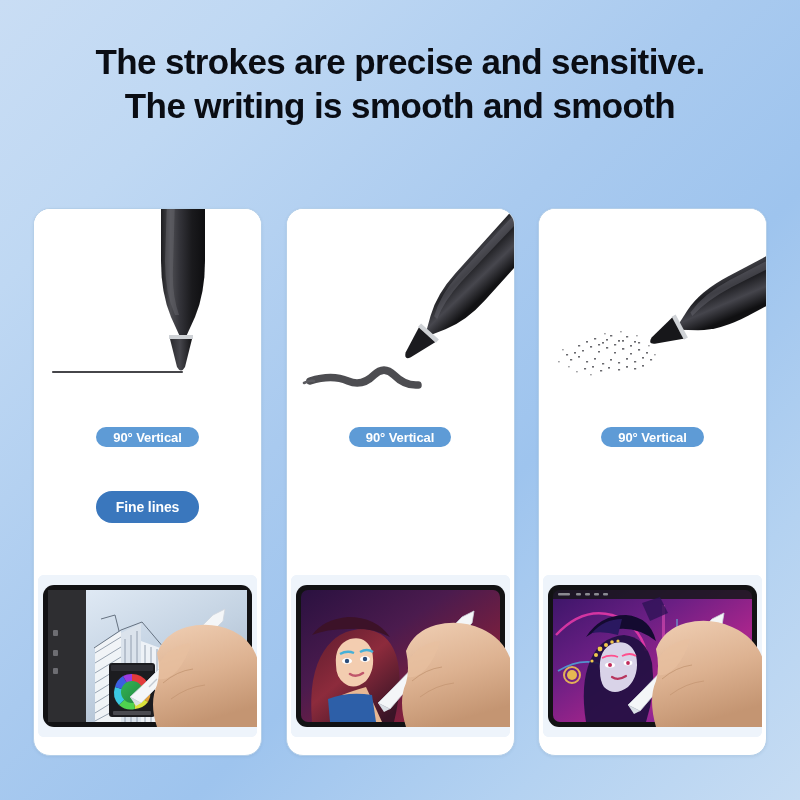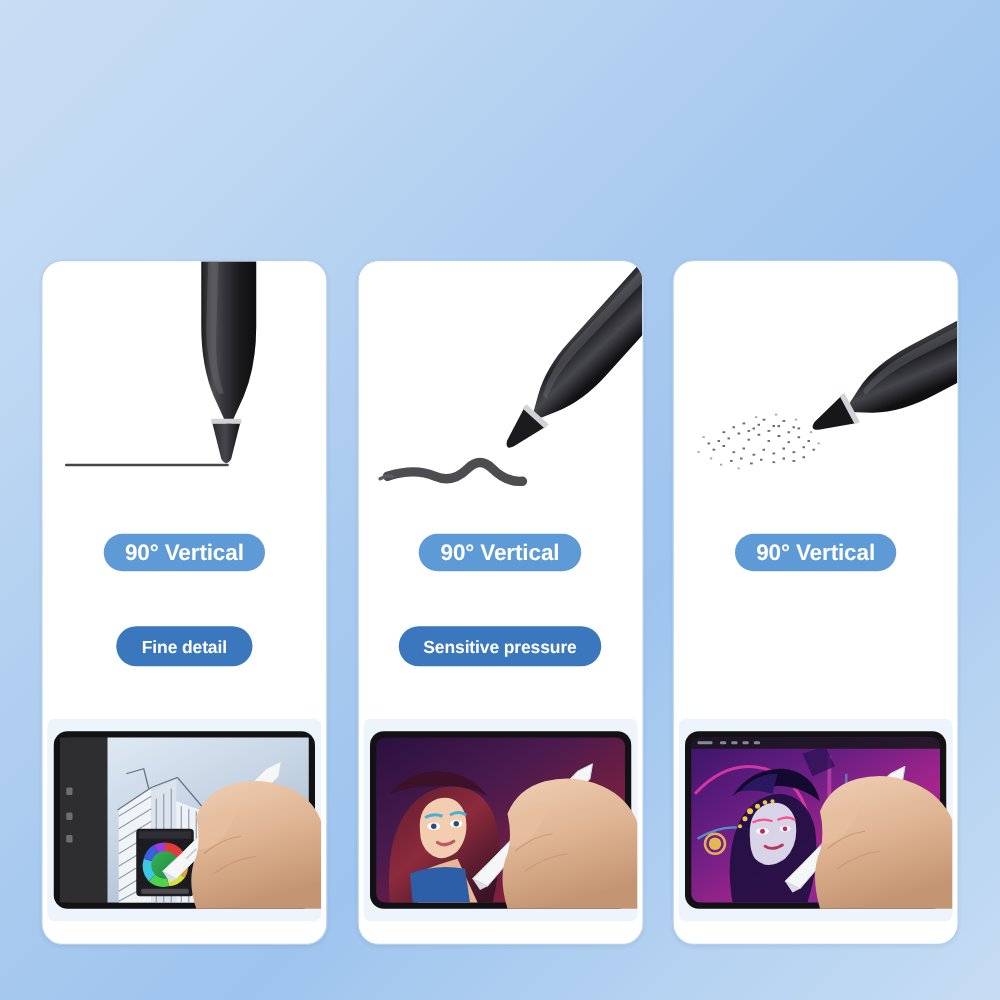--- a/index.html
+++ b/index.html
@@ -83,22 +83,22 @@
     display:inline-flex;
     align-items:center;
     justify-content:center;
     color:#ffffff;
     font-weight:700;
     border-radius:999px;
     white-space:nowrap;
   }
   .pill-angle {
     background:#5e9bd6;
-    font-size:18px;
-    height:30px;
+    font-size:13px;
+    height:20px;
     padding:0 17px;
     letter-spacing:-0.1px;
   }
   .pill-feature {
     background:#3a77bd;
     font-size:14px;
     height:32px;
     padding:0 20px;
     margin-top:44px;
     letter-spacing:-0.1px;
@@ -113,20 +113,24 @@
     overflow:hidden;
     background:#eaf1fa;
   }
   .photo svg { position:absolute; inset:0; width:100%; height:100%; }
 </style>
 </head>
 <body>
 
 <div id="page">
 
+  <div id="headline">
+    <span class="line">The strokes are precise and sensitive.</span>
+    <span class="line">The writing is smooth and smooth</span>
+  </div>
 
   <div id="cards">
 
     <div class="card">
 
       <div class="illus">
         <svg viewBox="0 0 229 208" preserveAspectRatio="xMidYMid slice">
           <defs>
             <linearGradient id="pen1" x1="0" y1="0" x2="1" y2="0">
               <stop offset="0%" stop-color="#1d1d20"></stop>
@@ -149,21 +153,21 @@
           <path d="M137 130 L159 130 L152 158 Q148 165 144 158 Z" fill="url(#tip1)"></path>
 
           <path d="M134 -10 L142 -10 L140 60 Q139 86 146 106 L142 106 Q132 84 132 52 Z" fill="#6a6a72" opacity="0.45"></path>
 
           <line x1="20" y1="163" x2="149" y2="163" stroke="#46464a" stroke-width="2.1" stroke-linecap="round"></line>
         </svg>
       </div>
 
       <div class="badges">
         <span class="pill pill-angle">90° Vertical</span>
-        <span class="pill pill-feature">Fine detail</span>
+        <span class="pill pill-feature">Fine lines</span>
       </div>
 
       <div class="photo">
         <svg viewBox="0 0 221 162" preserveAspectRatio="xMidYMid slice">
           <defs>
             <linearGradient id="sky1" x1="0" y1="0" x2="0.6" y2="1">
               <stop offset="0%" stop-color="#dfe9f4"></stop>
               <stop offset="55%" stop-color="#c3d2e2"></stop>
               <stop offset="100%" stop-color="#aab9cb"></stop>
             </linearGradient>
@@ -282,21 +286,20 @@
             <path d="M133 -58 L141 -58 L138 66 Q138 92 145 110 L141 110 Q131 90 131 64 Z" fill="#6d6d76" opacity="0.42"></path>
           </g>
 
           <path d="M24 172 Q46 165 62 172 Q76 178 88 166 Q98 156 108 166 Q119 177 132 176" fill="none" stroke="#4d4d51" stroke-width="7.5" stroke-linecap="round"></path>
           <path d="M18 174 Q24 171 28 172" fill="none" stroke="#5c5c61" stroke-width="2.6" stroke-linecap="round"></path>
         </svg>
       </div>
 
       <div class="badges">
         <span class="pill pill-angle">90° Vertical</span>
-        <span class="pill pill-feature">Sensitive pressure</span>
       </div>
 
       <div class="photo">
         <svg viewBox="0 0 221 162" preserveAspectRatio="xMidYMid slice">
           <defs>
             <linearGradient id="bg2" x1="0" y1="0" x2="1" y2="1">
               <stop offset="0%" stop-color="#2a1140"></stop>
               <stop offset="38%" stop-color="#4b1b4e"></stop>
               <stop offset="70%" stop-color="#7a1f3e"></stop>
               <stop offset="100%" stop-color="#b02437"></stop>

